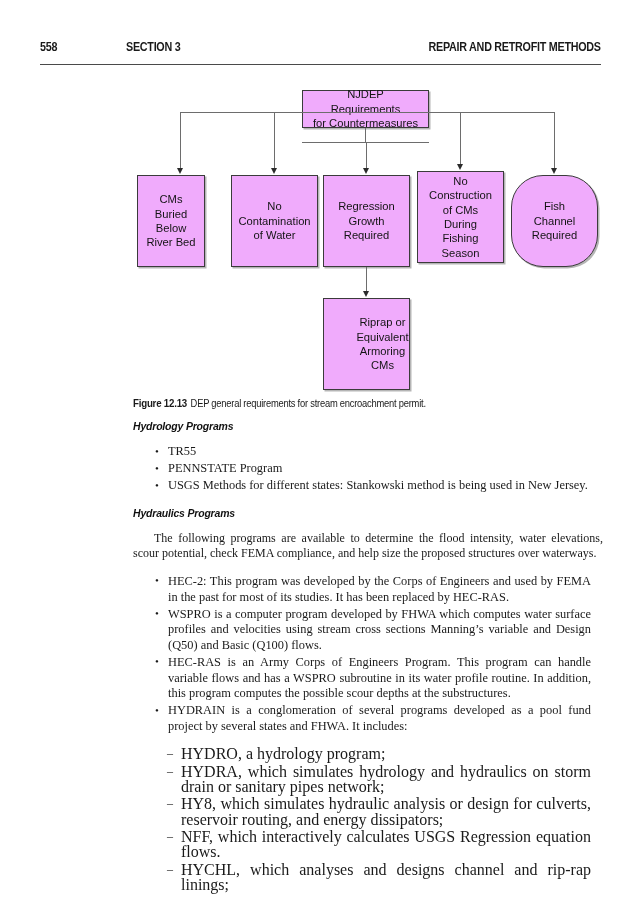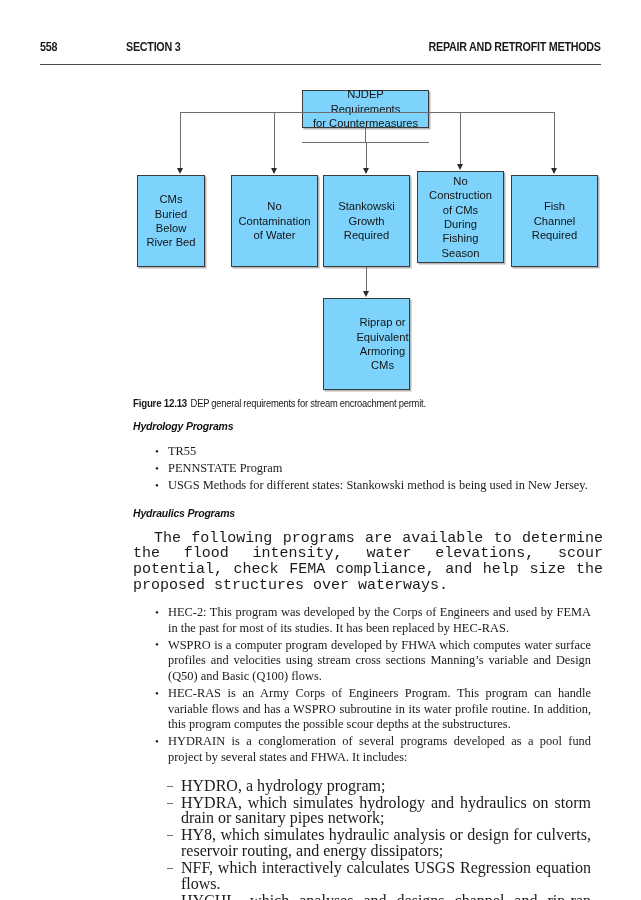--- a/index.html
+++ b/index.html
@@ -53,21 +53,21 @@
     position: absolute;
     left: 0;
     top: 80px;
     width: 641px;
     height: 320px;
   }
   .node {
     position: absolute;
     box-sizing: border-box;
     border: 1.4px solid #3b3b3b;
-    background: #7dd3fc;
+    background: #f0abfc;
     display: flex;
     align-items: center;
     justify-content: center;
     text-align: center;
     font-family: "Liberation Sans", sans-serif;
     font-size: 11.2px;
     line-height: 14.4px;
     color: #141414;
     box-shadow: 1.5px 1.5px 0 rgba(120,120,120,0.55);
   }
@@ -122,27 +122,26 @@
     font-size: 11.4px;
     letter-spacing: -0.2px;
     color: #111111;
     margin: 13px 0 7px 0;
     transform: scaleX(0.92);
     transform-origin: left center;
   }
   .subhead:first-child { margin-top: 0; }
 
   .para {
-    font-size: 15px;
+    font-size: 12px;
     line-height: 15.6px;
     text-align: justify;
     text-indent: 21px;
     margin: 12px 0 6px 0;
     hyphens: none;
-    font-family: Liberation Mono, monospace;
   }
 
   ul.bullets, ul.dashes {
     list-style: none;
     margin: 12px;
     padding: 0;
   }
   ul.bullets > li {
     position: relative;
     padding-left: 23px;
@@ -228,38 +227,38 @@
   <div class="node" style="left:231px; top:95px; width:87px; height:92px;">
     <span>
       <span>No</span>
       <span>Contamination</span>
       <span>of Water</span>
     </span>
   </div>
 
   <div class="node" style="left:323px; top:95px; width:87px; height:92px;">
     <span>
-      <span>Stankowski</span>
+      <span>Regression</span>
       <span>Growth</span>
       <span>Required</span>
     </span>
   </div>
 
   <div class="node" style="left:417px; top:91px; width:87px; height:92px;">
     <span>
       <span>No</span>
       <span>Construction</span>
       <span>of CMs</span>
       <span>During</span>
       <span>Fishing</span>
       <span>Season</span>
     </span>
   </div>
 
-  <div class="node" style="left:511px; top:95px; width:87px; height:92px;">
+  <div class="node" style="left:511px; top:95px; width:87px; height:92px;border-radius:32px;">
     <span>
       <span>Fish</span>
       <span>Channel</span>
       <span>Required</span>
     </span>
   </div>
 
   <div class="conn v" style="left:366px; top:187px; height:25px;"></div>
   <div class="arrowhead" style="left:363px; top:211px;"></div>
 

